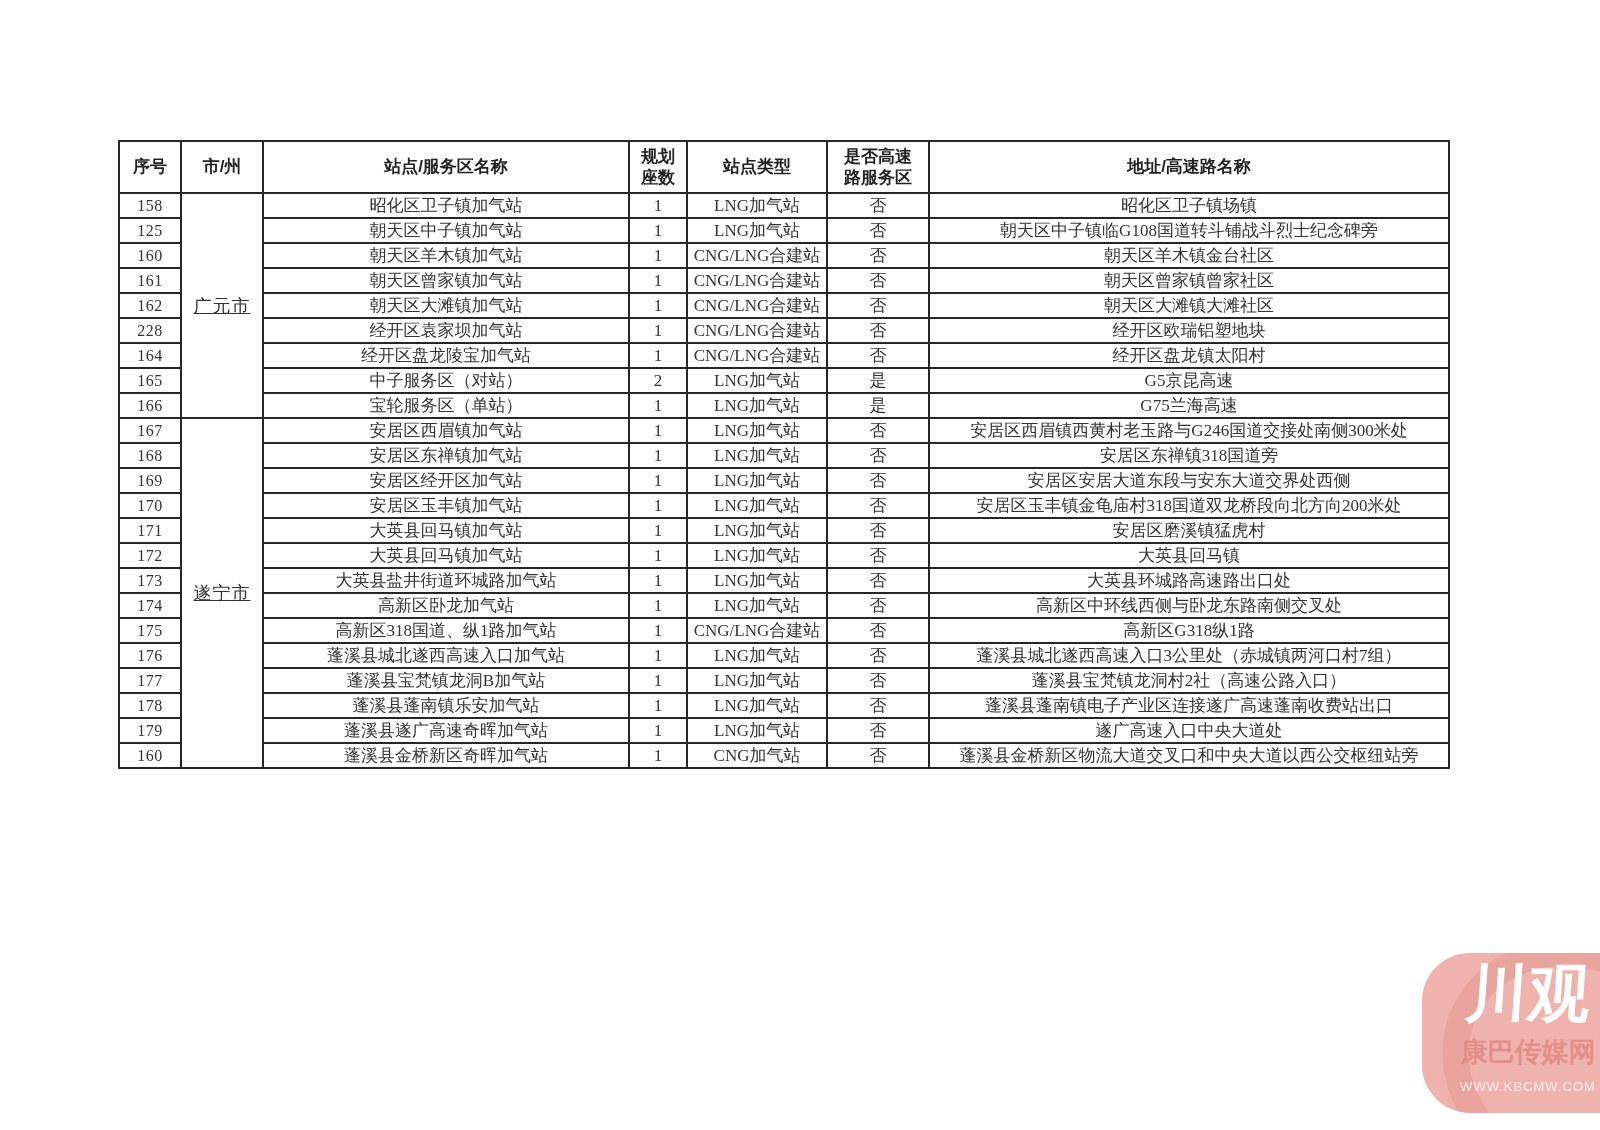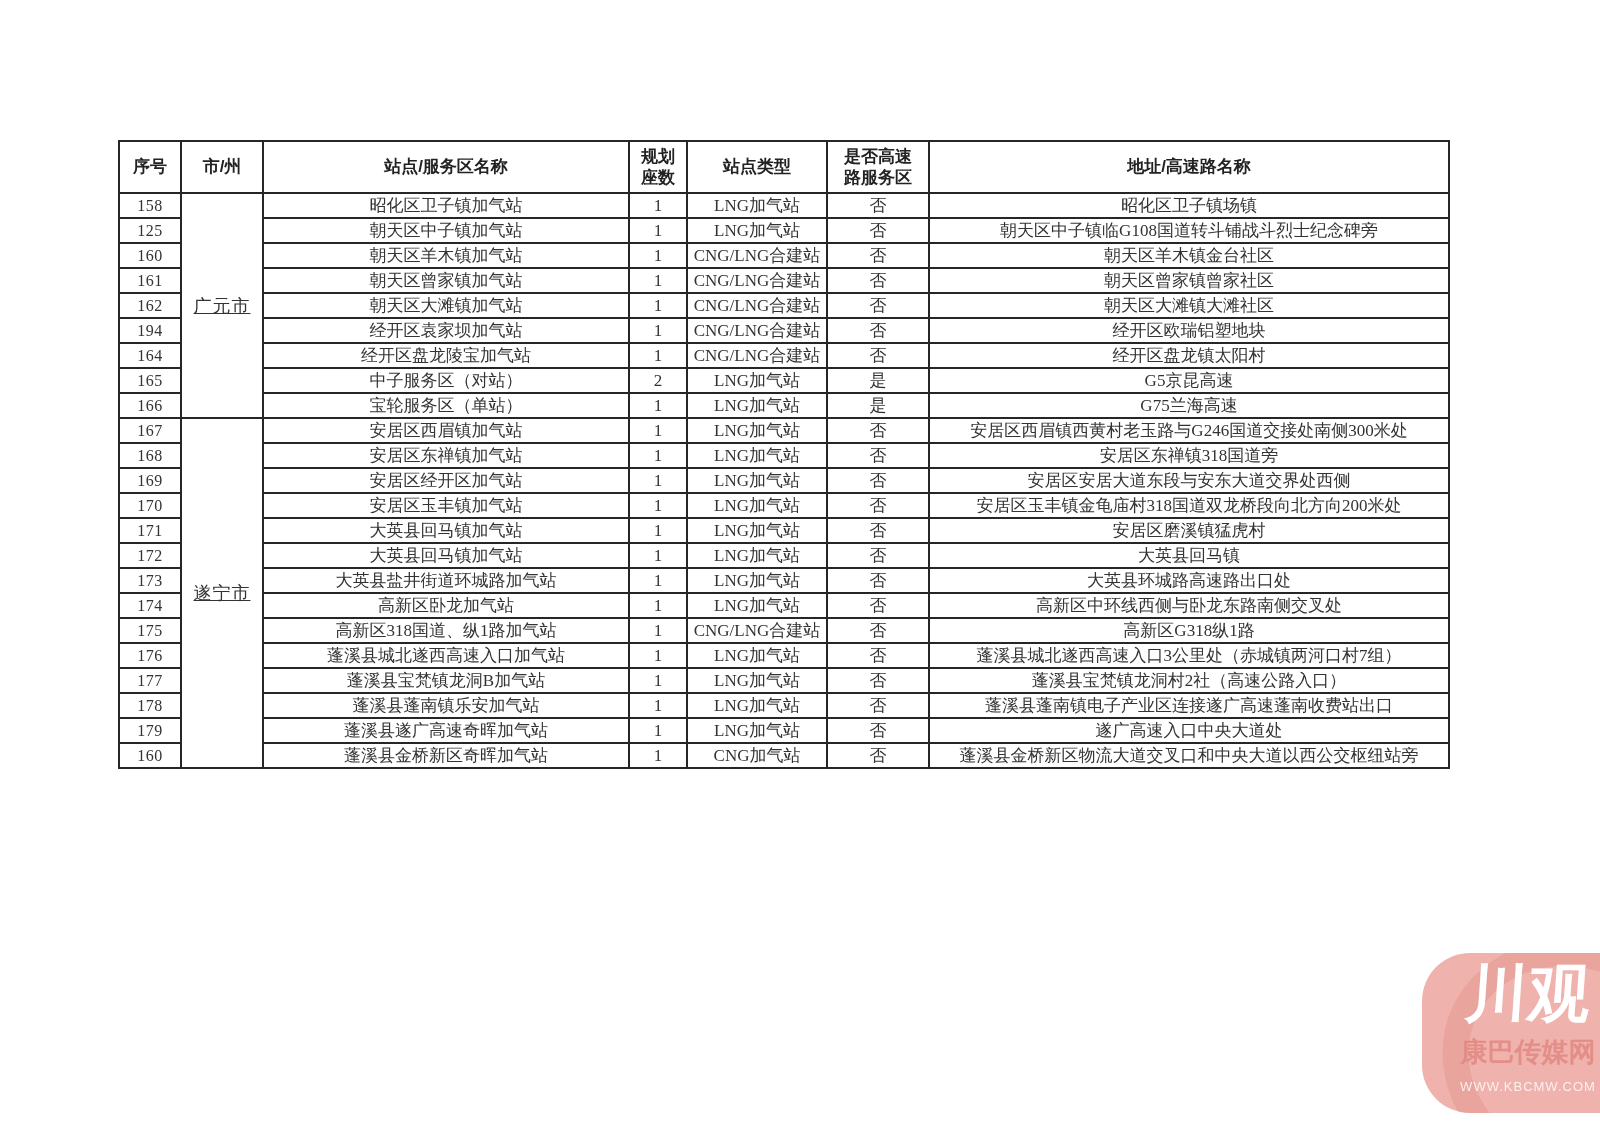--- a/index.html
+++ b/index.html
@@ -179,21 +179,21 @@
         </tr>
         <tr>
           <td class="cell-index">162</td>
           <td class="cell-name">朝天区大滩镇加气站</td>
           <td class="cell-count">1</td>
           <td class="cell-type">CNG/LNG合建站</td>
           <td class="cell-highway">否</td>
           <td class="cell-address">朝天区大滩镇大滩社区</td>
         </tr>
         <tr>
-          <td class="cell-index">194</td>
+          <td class="cell-index">228</td>
           <td class="cell-name">经开区袁家坝加气站</td>
           <td class="cell-count">1</td>
           <td class="cell-type">CNG/LNG合建站</td>
           <td class="cell-highway">否</td>
           <td class="cell-address">经开区欧瑞铝塑地块</td>
         </tr>
         <tr>
           <td class="cell-index">164</td>
           <td class="cell-name">经开区盘龙陵宝加气站</td>
           <td class="cell-count">1</td>

